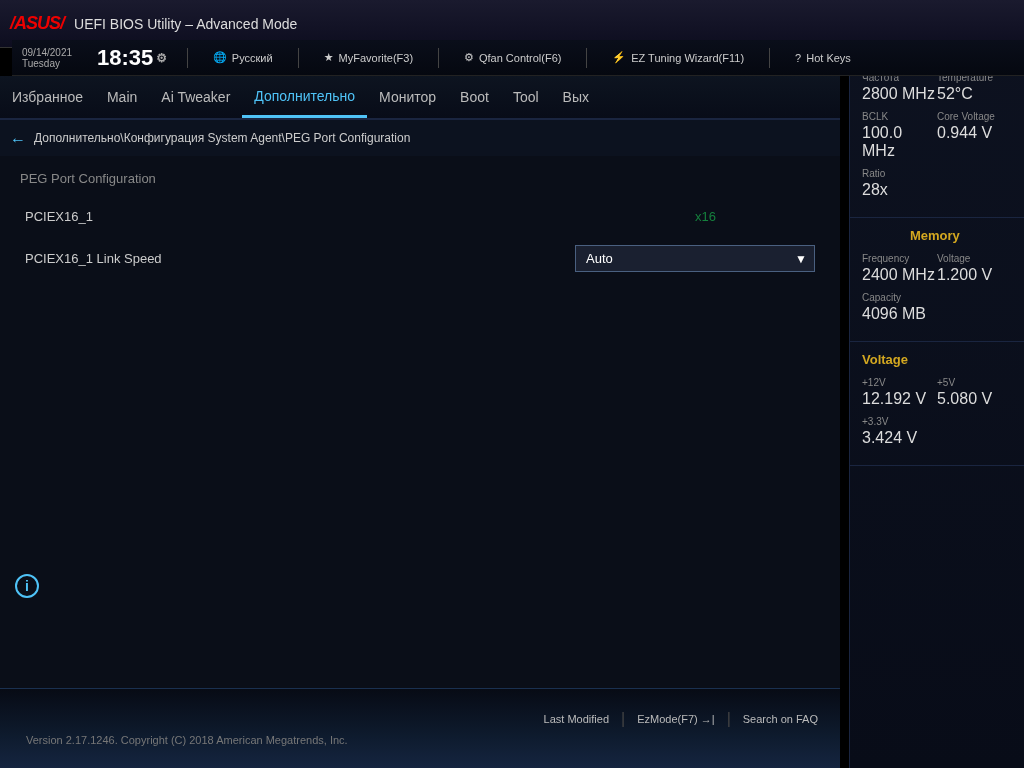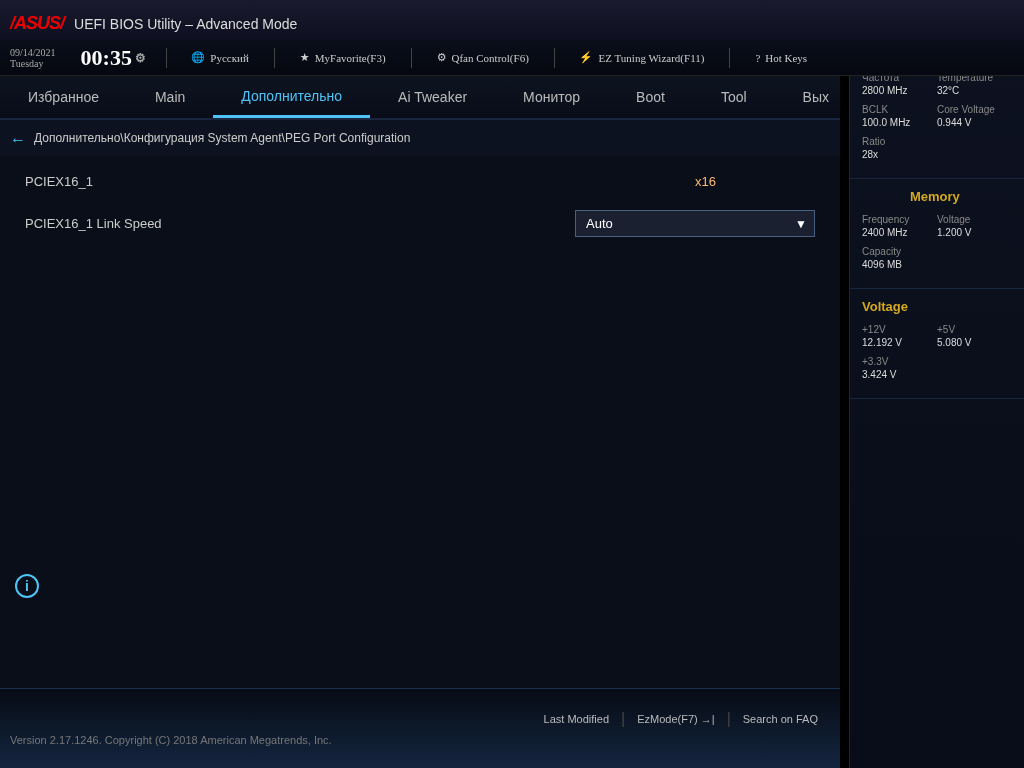--- a/index.html
+++ b/index.html
@@ -36,30 +36,29 @@
 
     .title-text {
       color: #ddd;
       font-size: 14px;
       font-weight: 500;
     }
 
     
     .second-bar {
       position: absolute;
-      top: 40px; left: 0; right: 0;
+      top: 40px; left: 12px; right: 0;
       height: 36px;
       background: linear-gradient(180deg, #0a0e1a 0%, #050810 100%);
       display: flex;
       align-items: center;
       padding: 0 10px;
       gap: 20px;
       border-bottom: 1px solid #222;
       z-index: 10;
-      font-family: Liberation Serif, serif;
     }
 
     .datetime {
       display: flex;
       flex-direction: column;
       margin-right: 5px;
     }
 
     .date-text {
       color: #aaa;
@@ -93,21 +92,21 @@
 
     .separator-v {
       width: 1px;
       height: 20px;
       background: #444;
     }
 
     .nav-item {
       color: #bbb;
       font-size: 14px;
-      padding: 0 28px;
+      padding: 0 12px;
       display: flex;
       align-items: center;
       cursor: pointer;
       position: relative;
       white-space: nowrap;
     }
 
     .nav-item.active {
       color: #4fc3f7;
       border-bottom: 3px solid #4fc3f7;
@@ -137,21 +136,21 @@
       margin-bottom: 5px;
     }
 
     .config-label {
       color: #ccc;
       font-size: 13px;
       flex: 1;
     }
 
     .config-value {
-      color: #fdba74;
+      color: #15803d;
       font-size: 13px;
       min-width: 120px;
       text-align: left;
     }
 
     .config-dropdown {
       position: relative;
       min-width: 240px;
     }
 
@@ -264,21 +263,21 @@
     }
 
     .panel-label {
       color: #888;
       font-size: 10px;
       margin-bottom: 2px;
     }
 
     .panel-value {
       color: #ddd;
-      font-size: 10px;
+      font-size: 16px;
     }
 
     .nav-full {
       position: absolute;
       top: 76px; left: 0; right: 184px;
       height: 44px;
       background: linear-gradient(180deg, #0d1420 0%, #080c18 100%);
       display: flex;
       align-items: stretch;
       z-index: 10;
@@ -304,20 +303,21 @@
       background: #0a0e18;
       padding: 10px 20px;
     }
 
     .bottom-strip {
       position: absolute;
       bottom: 0; left: 0; right: 184px;
       height: 80px;
       background: linear-gradient(180deg, #070b15 0%, #0e1b2e 60%, #152540 100%);
       border-top: 1px solid #1a3050;
+      padding-left: 16px;
     }
 
     .bottom-links-row {
       display: flex;
       justify-content: flex-end;
       align-items: center;
       padding: 20px 10px 5px;
       gap: 0;
     }
 
@@ -338,21 +338,21 @@
 
 <div class="second-bar">
   <div class="datetime">
     <span class="date-text">
       <span>09/14/2021</span>
       <br>
       <span>Tuesday</span>
     </span>
   </div>
   <div class="time-text">
-    <span>00:35</span>
+    <span>18:35</span>
     <span class="gear-icon">⚙</span>
   </div>
   <div class="separator-v"></div>
   <div class="toolbar-btn">
     <span>🌐</span>
     <span>Русский</span>
   </div>
   <div class="separator-v"></div>
   <div class="toolbar-btn">
     <span>★</span>
@@ -375,25 +375,25 @@
   </div>
 </div>
 
 <div class="nav-full">
   <div class="nav-item">
     <span>Избранное</span>
   </div>
   <div class="nav-item">
     <span>Main</span>
   </div>
+  <div class="nav-item">
+    <span>Ai Tweaker</span>
+  </div>
   <div class="nav-item active">
     <span>Дополнительно</span>
-  </div>
-  <div class="nav-item">
-    <span>Ai Tweaker</span>
   </div>
   <div class="nav-item">
     <span>Монитор</span>
   </div>
   <div class="nav-item">
     <span>Boot</span>
   </div>
   <div class="nav-item">
     <span>Tool</span>
   </div>
@@ -401,20 +401,21 @@
     <span>Вых</span>
   </div>
 </div>
 
 <div class="breadcrumb-full">
   <span class="breadcrumb-arrow">←</span>
   <span class="breadcrumb-text">Дополнительно\Конфигурация System Agent\PEG Port Configuration</span>
 </div>
 
 <div class="main-content">
+  <div class="section-title">PEG Port Configuration</div>
 
   <div class="config-row">
     <span class="config-label">PCIEX16_1</span>
     <span class="config-value">x16</span>
   </div>
 
   <div class="config-row">
     <span class="config-label">PCIEX16_1 Link Speed</span>
     <div class="config-dropdown">
       <select class="dropdown-select">
@@ -456,21 +457,21 @@
 
   <div class="panel-section">
     <div class="panel-section-title">CPU</div>
     <div class="panel-row">
       <div class="panel-col">
         <div class="panel-label">Частота</div>
         <div class="panel-value">2800 MHz</div>
       </div>
       <div class="panel-col">
         <div class="panel-label">Temperature</div>
-        <div class="panel-value">32°C</div>
+        <div class="panel-value">52°C</div>
       </div>
     </div>
     <div class="panel-row">
       <div class="panel-col">
         <div class="panel-label">BCLK</div>
         <div class="panel-value">100.0 MHz</div>
       </div>
       <div class="panel-col">
         <div class="panel-label">Core Voltage</div>
         <div class="panel-value">0.944 V</div>

